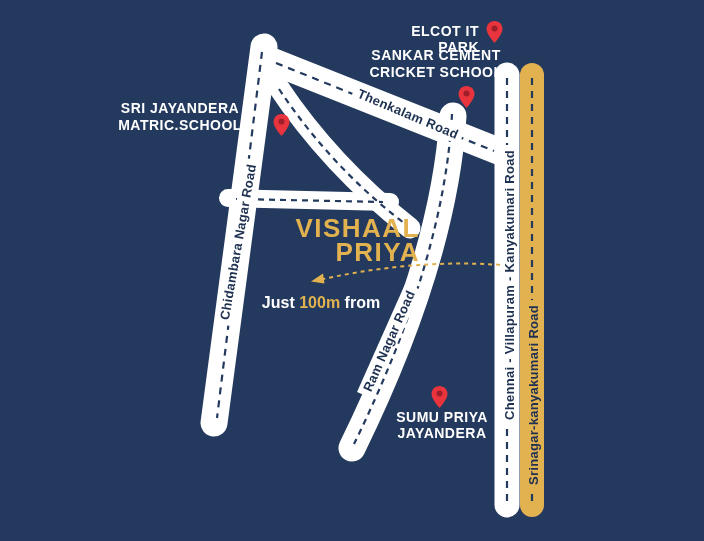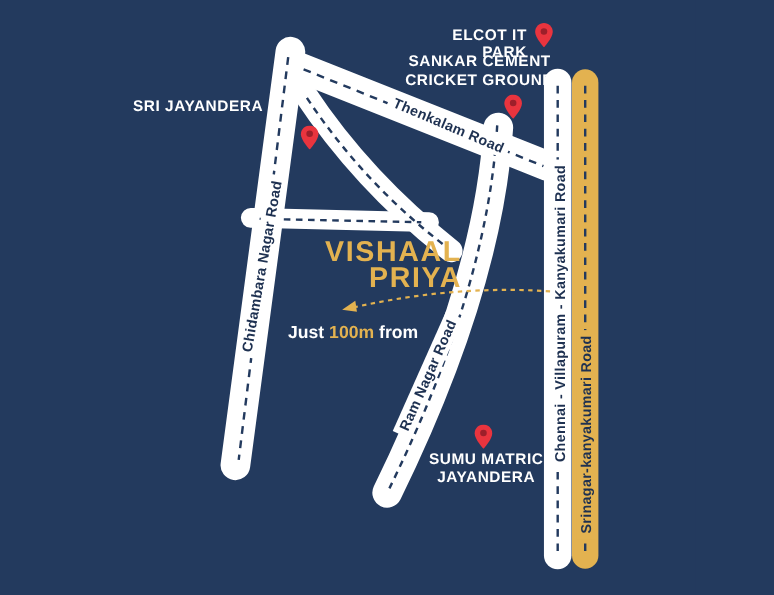--- a/index.html
+++ b/index.html
@@ -18,21 +18,21 @@
     font-family:"Liberation Sans", sans-serif;
   }
   .map svg.roads{position:absolute;left:0;top:0;}
   .lm{
     position:absolute;color:var(--label_text);font-weight:bold;
     letter-spacing:.5px;text-align:center;
   }
   .lm .line{display:block;}
   .elcot{left:369px;top:23px;width:110px;font-size:14px;text-align:right;}
   .sankar{left:356px;top:47px;width:160px;font-size:14px;line-height:16.5px;}
-  .school{left:100px;top:88px;width:160px;font-size:14px;line-height:17px;}
+  .school{left:100px;top:100px;width:160px;font-size:14px;line-height:17px;}
   .hospital{left:362px;top:410px;width:160px;font-size:14px;line-height:15.5px;}
   .title{
     position:absolute;left:240px;top:216px;width:180px;text-align:right;
     color:var(--highlight);font-size:26px;font-weight:bold;line-height:24px;
     letter-spacing:1.5px;
   }
   .subtitle{
     position:absolute;left:231px;top:294px;width:180px;text-align:center;
     color:var(--label_text);font-size:16px;font-weight:bold;line-height:17.5px;
   }
@@ -102,29 +102,30 @@
   </svg>
   <svg class="pin pin-hospital" viewBox="0 0 16 22">
     <path d="M8 0C3.58 0 0 3.58 0 8c0 5.25 8 14 8 14s8-8.75 8-14c0-4.42-3.58-8-8-8z" style="fill:var(--pin)"></path>
     <circle cx="8" cy="7.6" r="3" style="fill:var(--pin_inner)"></circle>
   </svg>
 
   <div class="lm elcot">ELCOT IT PARK</div>
 
   <div class="lm sankar">
     <span class="line">SANKAR CEMENT</span>
-    <span class="line">CRICKET GROUND</span>
+    <span class="line">CRICKET SCHOOL</span>
   </div>
 
   <div class="lm school">
     <span class="line">SRI JAYANDERA</span>
+    <span class="line">MATRIC.SCHOOL</span>
   </div>
 
   <div class="lm hospital">
-    <span class="line">SUMU MATRIC</span>
+    <span class="line">SUMU PRIYA</span>
     <span class="line">JAYANDERA</span>
   </div>
 
   <div class="title">
     <span class="line" style="display:block">VISHAAL</span>
     <span class="line" style="display:block">PRIYA</span>
   </div>
 
   <div class="subtitle">
     <span>Just </span><span class="gold">100m</span><span> from</span>

